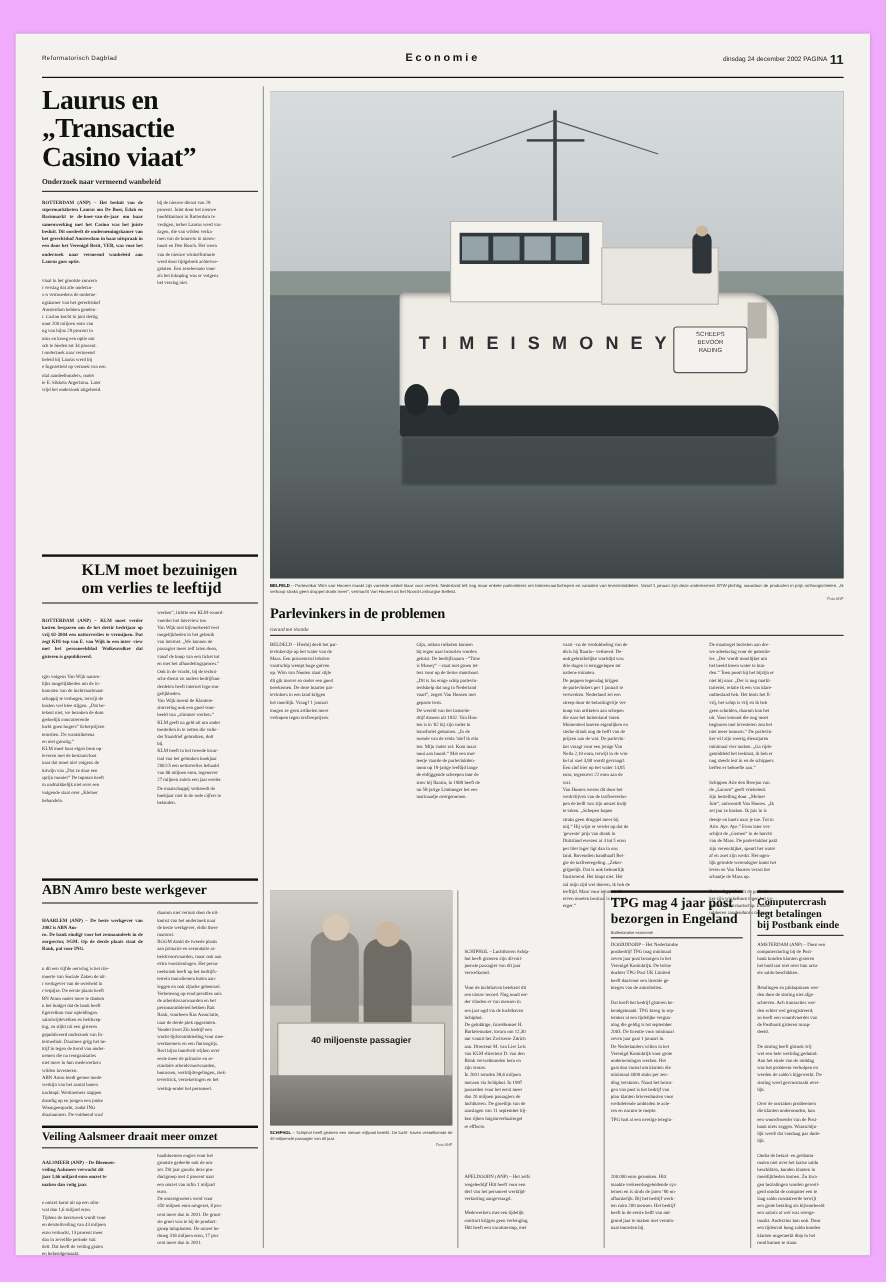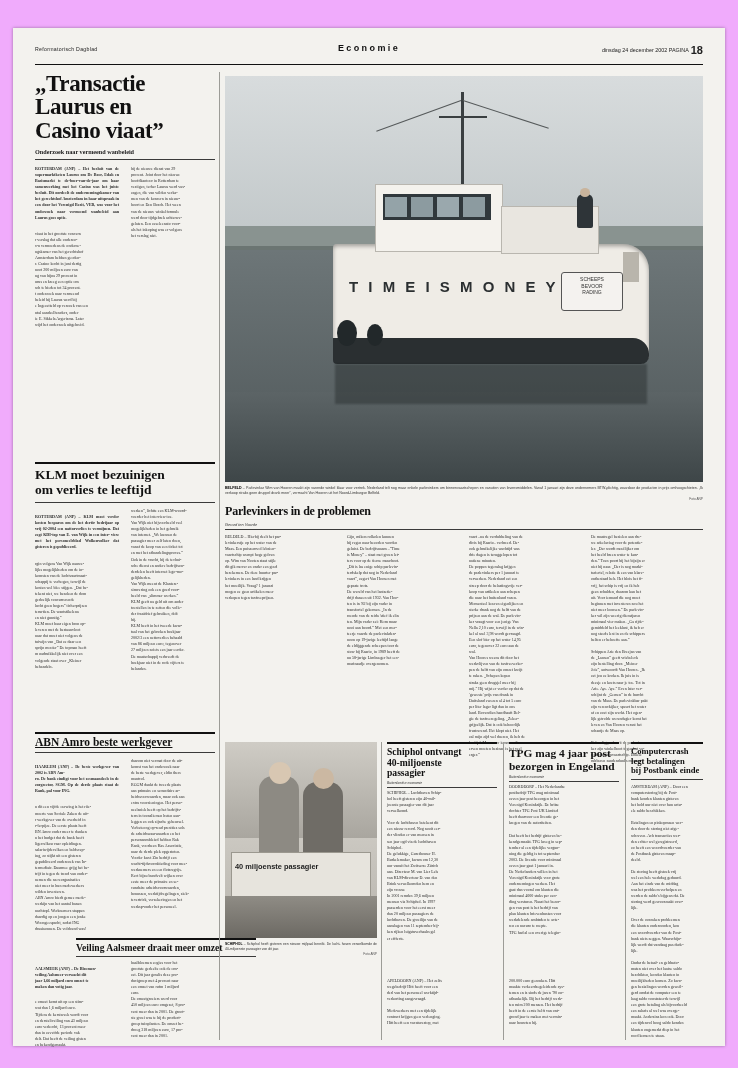--- a/index.html
+++ b/index.html
@@ -75,28 +75,28 @@
 
 <div id="page">
   <div id="paper">
     <div class="sheet">
 
       <div class="masthead">
         <div class="mast-left">Reformatorisch Dagblad</div>
         <div class="mast-center">Economie</div>
         <div class="mast-right">
           <span>dinsdag 24 december 2002</span>
-          <span>PAGINA</span><span class="pageno">18</span>
+          <span>PAGINA</span><span class="pageno">11</span>
         </div>
       </div>
 
       <div class="col" style="left:0;top:30px;width:180px;">
         <div class="h1" style="font-size:23px;letter-spacing:-.4px;">
+          <div>Laurus en</div>
           <div>„Transactie</div>
-          <div>Laurus en</div>
           <div>Casino viaat”</div>
         </div>
         <div style="margin-top:6px;font-family:'Liberation Serif',serif;font-size:6.2px;font-weight:bold;color:#222;">Onderzoek naar vermeend wanbeleid</div>
         <div class="rule" style="margin-top:4px;"></div>
       </div>
 
       <div class="col body" style="left:0;top:118px;width:84px;height:290px;white-space:pre-line;">
         <span class="lead">ROTTERDAM (ANP) – Het besluit van de supermarktketen Laurus om De Boer, Edah en Basismarkt te de-boer-van-de-jaar om haar samenwerking met het Casino was het juiste besluit. Dit oordeelt de ondernemingskamer van het gerechtshof Amsterdam in haar uitspraak in een door het Verenigd Bezit, VEB, was voor het onderzoek naar vermeend wanbeleid aan Laurus goes optie.</span>
         <div style="height:4px;"></div>
         <span>viaat in het grootste concern
@@ -290,21 +290,21 @@
 leven en Van Hooren verast het
 schantje de Maas op.
 
 Behoedig parbawit de parlevin-
 ker zijn winkelboot tegen het va-
 rende binnenvaartschip. Enkele
 rubberen zandendunks momen-</div>
 
       <div class="col" style="left:0;top:420px;width:180px;">
         <div class="thickrule" style="margin-bottom:4px;"></div>
-        <div class="h1" style="font-size:13.5px;line-height:1.1;">
+        <div class="h1" style="font-size:13.5px;line-height:1.1;margin-left:33px;">
           <div>KLM moet bezuinigen</div>
           <div>om verlies te leeftijd</div>
         </div>
         <div class="rule" style="margin-top:4px;"></div>
       </div>
       <div class="col body" style="left:0;top:466px;width:84px;height:220px;white-space:pre-line;">
         <span class="lead">ROTTERDAM (ANP) – KLM moet verder kosten besparen om de het dertir bedrijaar op vrij 02-2004 een nattorverlies te vermijnen. Dat zegt KDI-top van E. van Wijk in een inter- view met het personeelsblad Wolkenvolker dat gisteren is gepubliceerd.</span>
         <div style="height:4px;"></div>
         <span>rgin volgens Van Wijk nauwe-
 lijks mogelijkheden om de in-
@@ -348,21 +348,21 @@
 taal van het gebroken boekjaar
 2002/3 een nettoverlies behaald
 van 86 miljoen euro, tegenover
 27 miljoen zoiets een jaar eerder.
 De maatschappij verbreedt de
 boekjaar niet in de rode cijfers te
 belanden.</div>
 
       <div class="col" style="left:0;top:690px;width:180px;">
         <div class="thickrule" style="margin-bottom:3px;"></div>
-        <div class="h1" style="font-size:11.5px;text-decoration:underline;">ABN Amro beste werkgever</div>
+        <div class="h1" style="font-size:11.5px;">ABN Amro beste werkgever</div>
         <div class="rule" style="margin-top:3px;"></div>
       </div>
       <div class="col body" style="left:0;top:716px;width:84px;height:176px;white-space:pre-line;">
         <span class="lead">HAARLEM (ANP) – De beste werkgever van 2002 is ABN Am-
 ro. De bank eindigt voor het zesmaandeels in de zorgsector, SGM. Op de derde plaats staat de Rank, pal voor ING.</span>
         <div style="height:4px;"></div>
         <span>n dit een vijfde oerwing is het riie-
 moerte van Sociale Zaken de uit-
 r werkgever van de overheid in
 r-lerpijze. De eerste plaats heeft
@@ -403,21 +403,21 @@
 Vooder kwet Zin bedrijf een
 wacht-tijdsvormbieding voor mee-
 werknemers en een flotsregrijs.
 Rect bijzu bundvelt wijken over
 eeste meer de primaire en se-
 cundaire  arbeidsvoorwaarden,
 bonussen, werktijdregelingen, ziek-
 tevertrick, verzekeringen en het
 werksp-onder het personeel.</div>
 
-      <div class="col" style="left:0;top:896px;width:180px;margin-left:41px;">
+      <div class="col" style="left:0;top:896px;width:180px;">
         <div class="thickrule" style="margin-bottom:3px;"></div>
         <div class="h1" style="font-size:9.6px;">Veiling Aalsmeer draait meer omzet</div>
         <div class="rule" style="margin-top:3px;"></div>
       </div>
       <div class="col body" style="left:0;top:918px;width:84px;height:80px;white-space:pre-line;">
         <span class="lead">AALSMEER (ANP) – De Bloemen-
 veiling Aalsmeer verwacht dit
 jaar 1,66 miljard euro omzet te
 maken dan votig jaar.</span>
         <div style="height:3px;"></div>
@@ -448,42 +448,32 @@
         <div style="position:absolute;inset:0;background:linear-gradient(#dedbd4,#b7b4ad);"></div>
 
         <div style="position:absolute;left:0;right:0;top:0;height:96px;background:linear-gradient(#cfccc5,#a9a69f);"></div>
 
         <div style="position:absolute;left:34px;top:34px;width:40px;height:78px;background:#8d8a83;border-radius:14px 14px 0 0;"></div>
         <div style="position:absolute;left:44px;top:20px;width:22px;height:22px;background:#d8c7b2;border-radius:50%;"></div>
         <div style="position:absolute;left:78px;top:40px;width:40px;height:72px;background:#6f6c66;border-radius:14px 14px 0 0;"></div>
         <div style="position:absolute;left:88px;top:26px;width:21px;height:21px;background:#cbb8a2;border-radius:50%;"></div>
 
         <div style="position:absolute;left:6px;top:110px;right:6px;height:44px;background:#e7e4dd;border:1px solid #9b988f;"></div>
-        <div style="position:absolute;left:10px;top:120px;right:10px;font-family:'Liberation Sans',sans-serif;font-size:7.4px;font-weight:bold;color:#1d1d1d;">40 miljoenste passagier</div>
+        <div style="position:absolute;left:10px;top:120px;right:10px;font-family:'Liberation Sans',sans-serif;font-size:7.4px;font-weight:bold;color:#1d1d1d;text-align:center;">40 miljoenste passagier</div>
 
         <div style="position:absolute;left:0;right:0;bottom:0;height:42px;background:linear-gradient(#8f8c85,#6c6963);"></div>
       </div>
       <div class="col" style="left:190px;top:900px;width:152px;">
         <div class="caption" style="font-size:3.4px;">
           <b>SCHIPHOL</b><span> – Schiphol heeft gisteren een nieuwe mijlpaal bereikt. De lucht-
 haven verwelkomde de 40-miljoenste passagier van dit jaar.</span>
         </div>
         <div class="photocredit" style="text-align:right;">Foto ANP</div>
       </div>
 
-      <div class="col" style="left:352px;top:700px;width:110px;">
-        <div class="thickrule" style="margin-bottom:3px;"></div>
-        <div class="h1" style="font-size:9.6px;line-height:1.12;">
-          <div>Schiphol ontvangt</div>
-          <div>40-miljoenste</div>
-          <div>passagier</div>
-        </div>
-        <div class="byline" style="font-size:3.4px;margin-top:2px;">Buitenlandse economie</div>
-        <div class="rule" style="margin-top:2px;"></div>
-      </div>
       <div class="col body" style="left:352px;top:748px;width:110px;height:200px;white-space:pre-line;">SCHIPHOL – Luchthaven Schip-
 hol heeft gisteren zijn 40-mil-
 joenste passagier van dit jaar
 verwelkomd.
 
 Voor de luchthaven betekent dit
 een nieuw record. Nog nooit eer-
 der vlinden er van mensen in
 sen jaar ogd via de luchthaven
 Schiphol.

